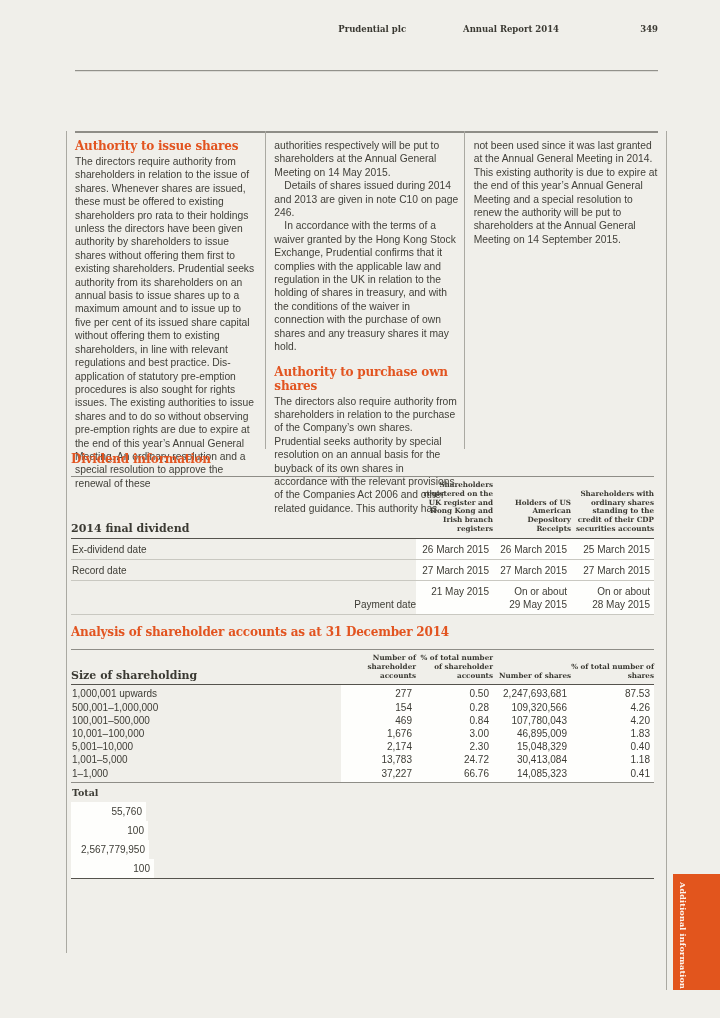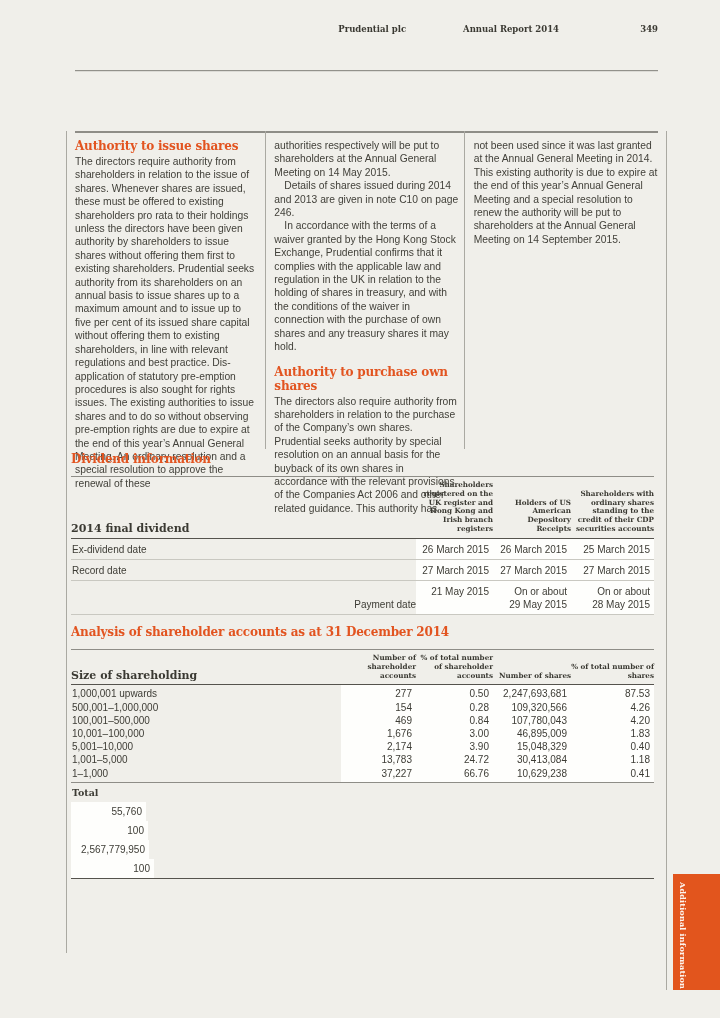--- a/index.html
+++ b/index.html
@@ -204,36 +204,36 @@
       <div class="trow">
         <div class="rlabel w-lbl">10,001–100,000</div>
         <div class="cell c1">1,676</div>
         <div class="cell c2">3.00</div>
         <div class="cell c3">46,895,009</div>
         <div class="cell c4">1.83</div>
       </div>
       <div class="trow">
         <div class="rlabel w-lbl">5,001–10,000</div>
         <div class="cell c1">2,174</div>
-        <div class="cell c2">3.90</div>
+        <div class="cell c2">2.30</div>
         <div class="cell c3">15,048,329</div>
         <div class="cell c4">0.40</div>
       </div>
       <div class="trow">
         <div class="rlabel w-lbl">1,001–5,000</div>
         <div class="cell c1">13,783</div>
         <div class="cell c2">24.72</div>
         <div class="cell c3">30,413,084</div>
         <div class="cell c4">1.18</div>
       </div>
       <div class="trow">
         <div class="rlabel w-lbl">1–1,000</div>
         <div class="cell c1">37,227</div>
         <div class="cell c2">66.76</div>
-        <div class="cell c3">10,629,238</div>
+        <div class="cell c3">14,085,323</div>
         <div class="cell c4">0.41</div>
       </div>
     </div>
 
     <div class="rule-med"></div>
     <div class="total-row">
       <div class="rlabel w-lbl">Total</div>
       <div class="cell c1">55,760</div>
       <div class="cell c2">100</div>
       <div class="cell c3">2,567,779,950</div>

